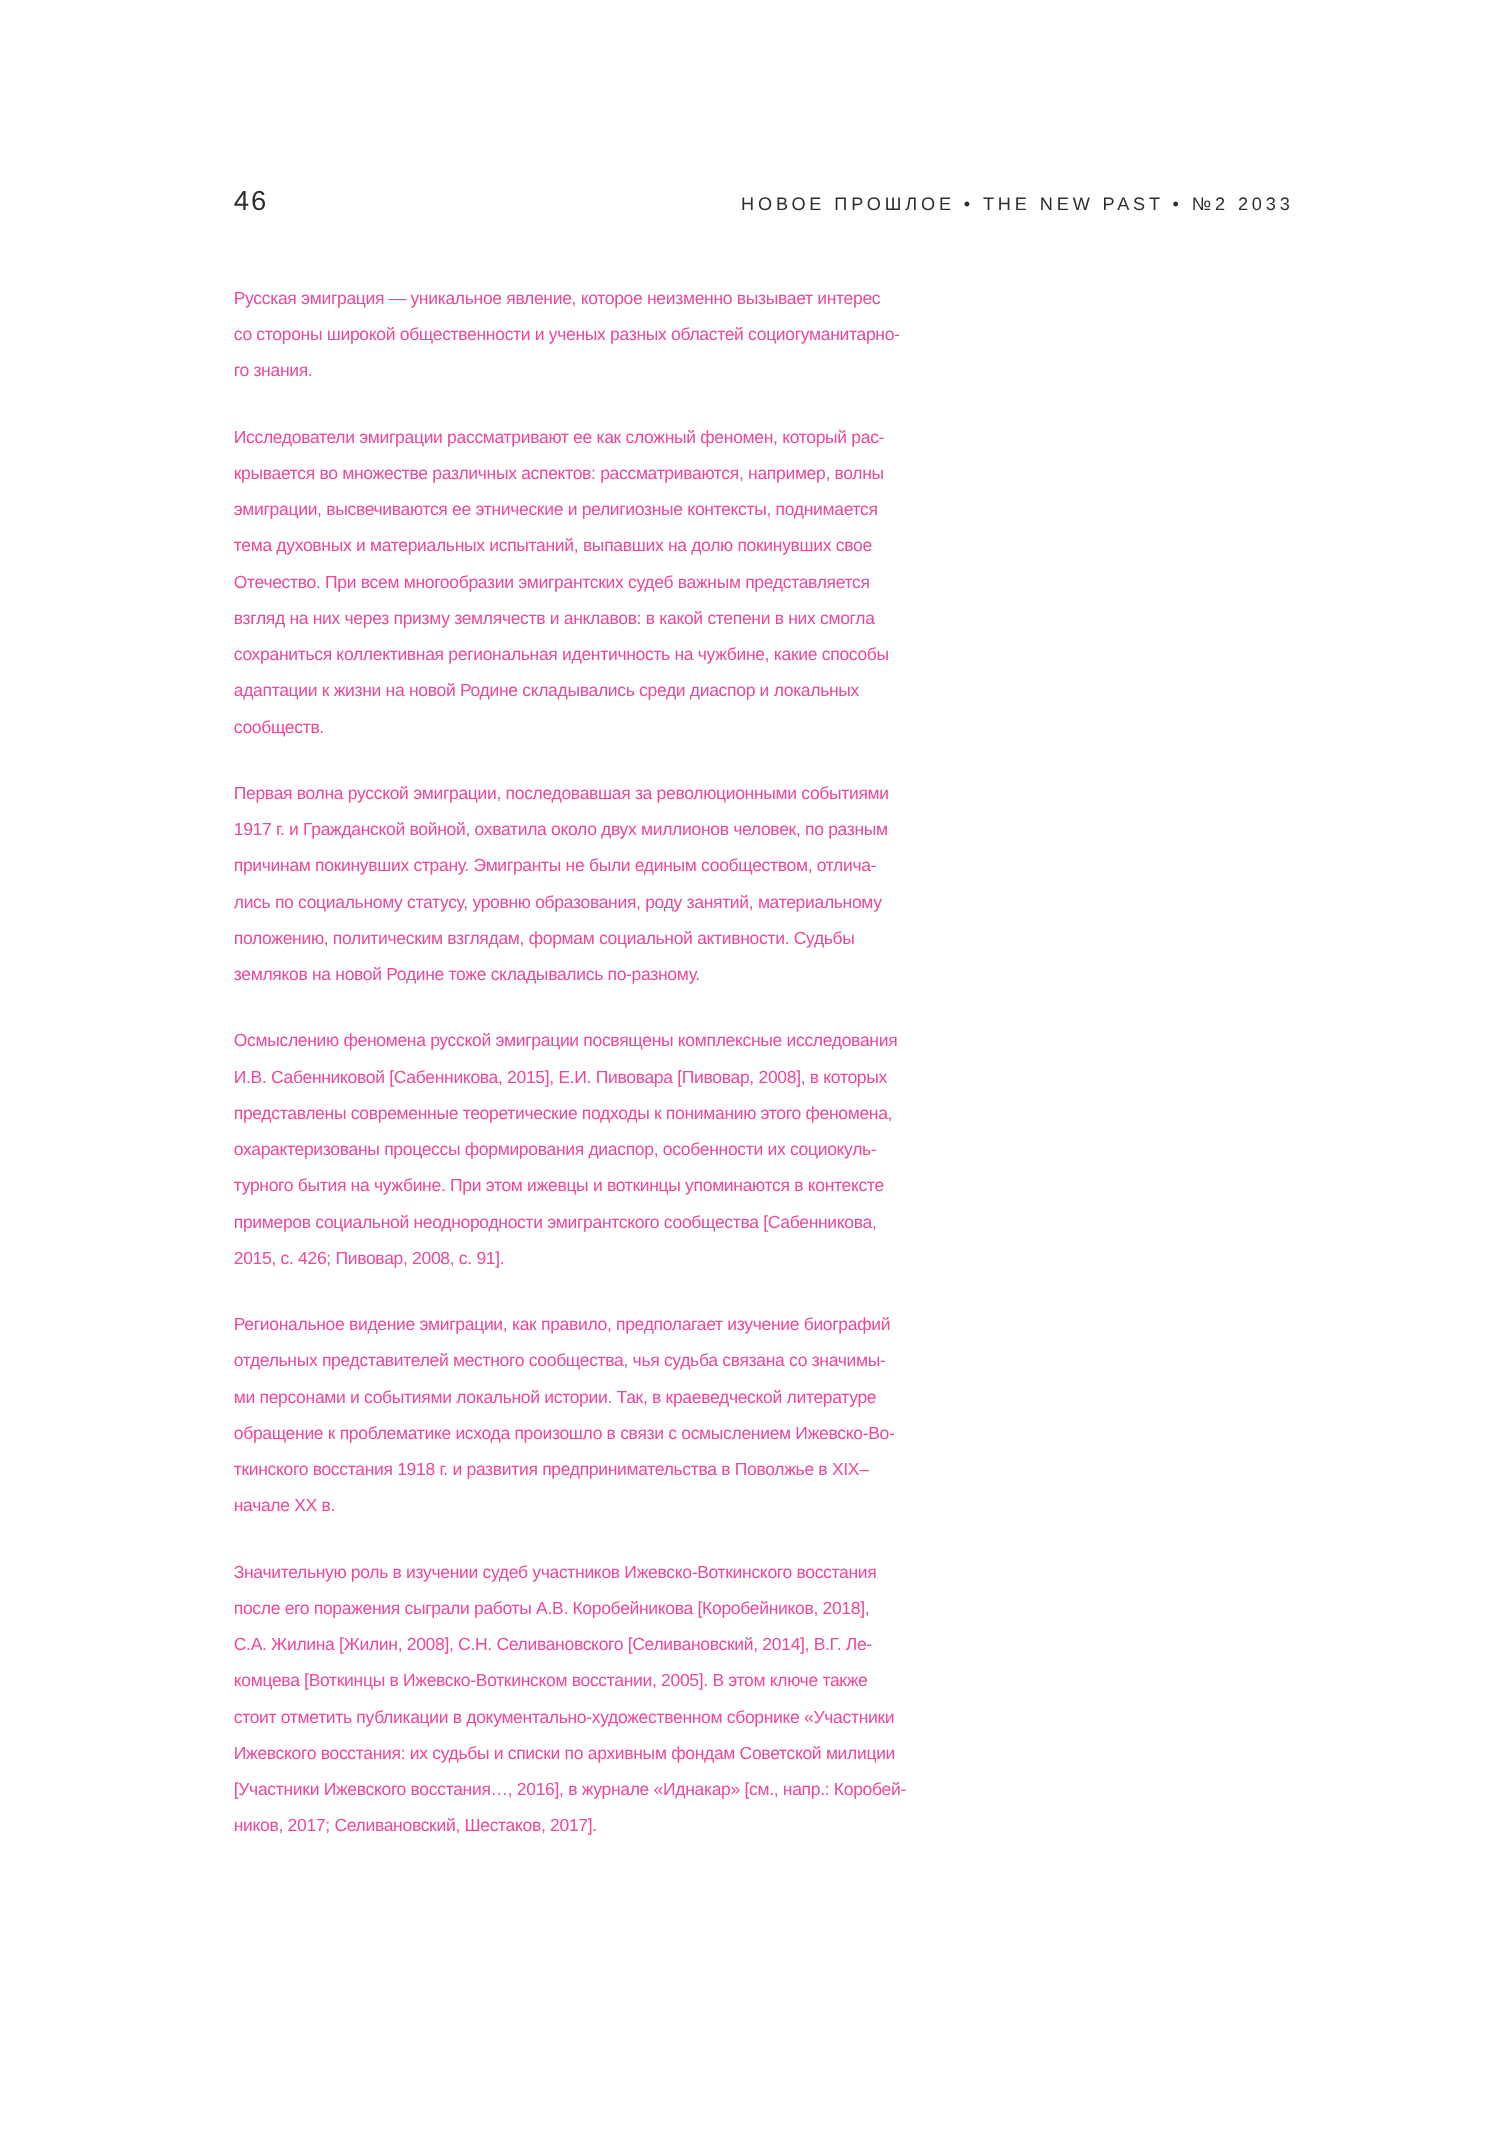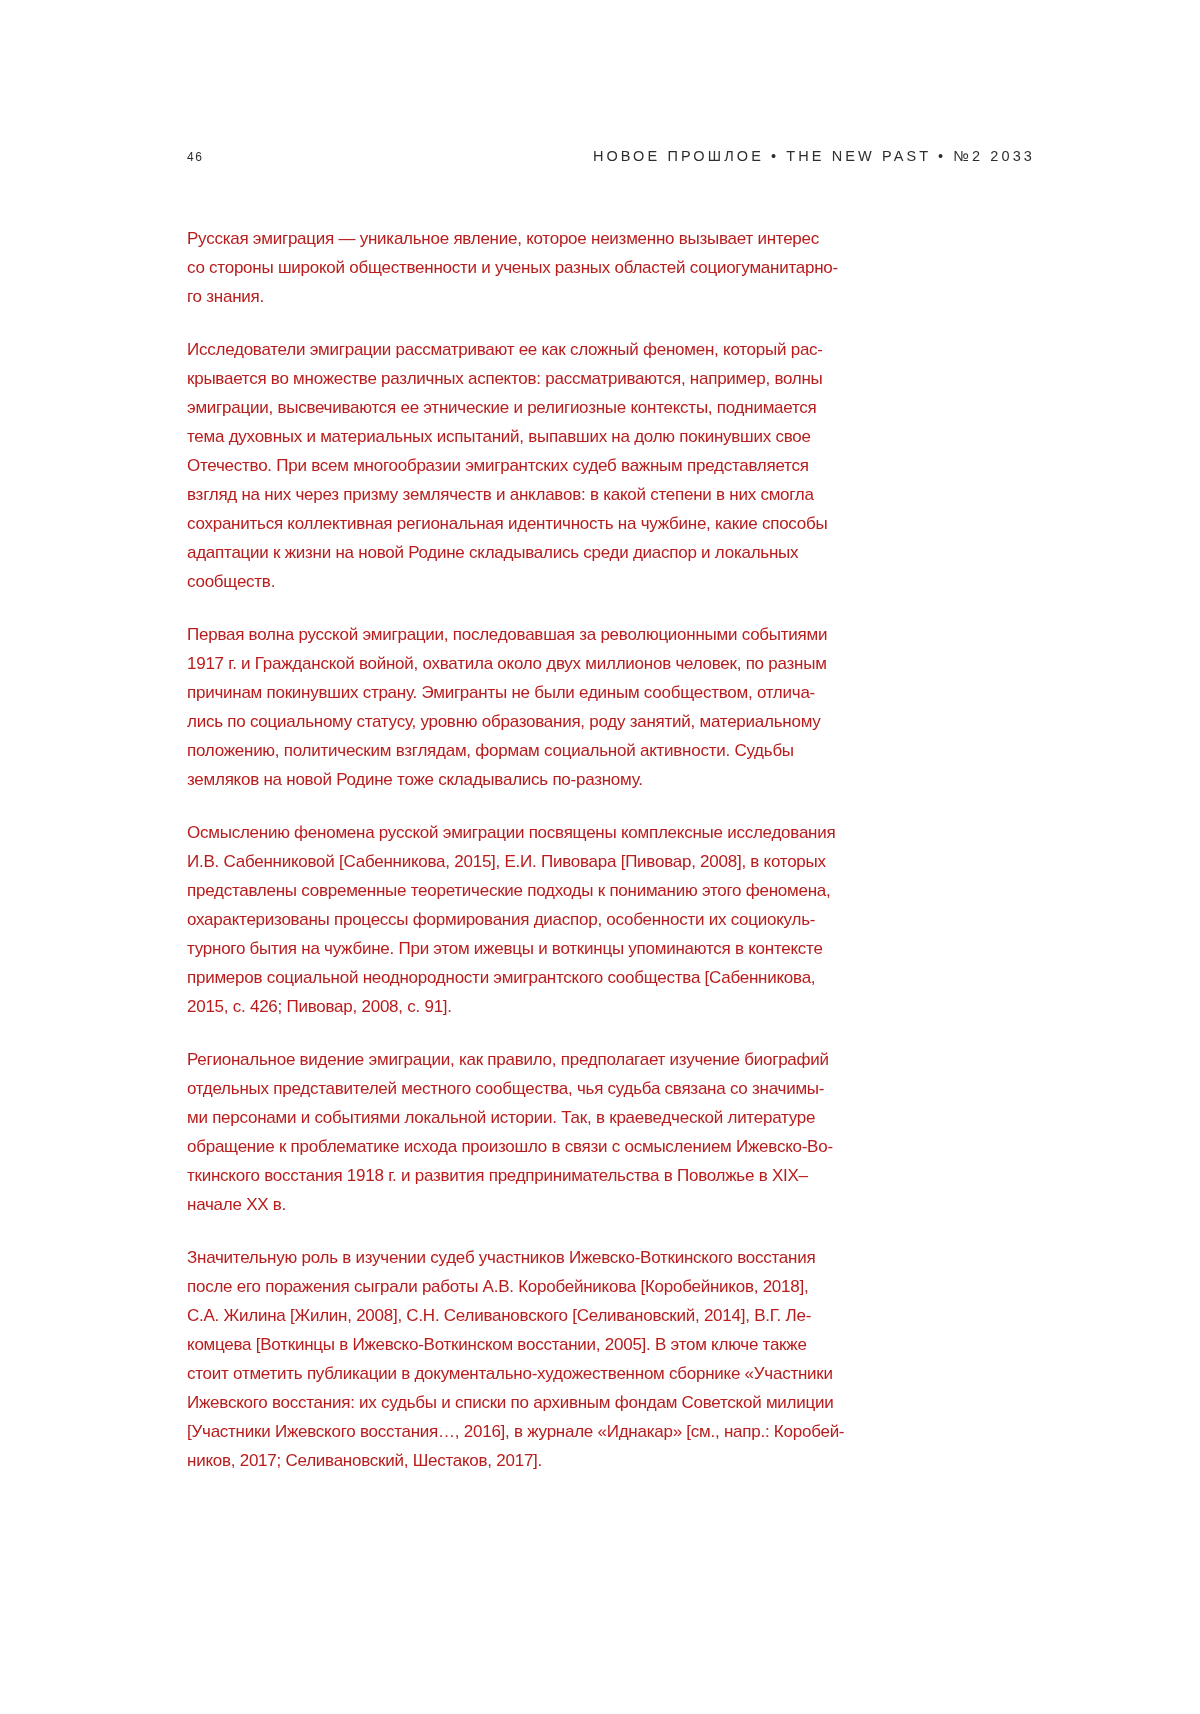--- a/index.html
+++ b/index.html
@@ -22,45 +22,45 @@
   .running-header {
     position: absolute;
     top: 148px;
     left: 187px;
     width: 848px;
     display: flex;
     justify-content: space-between;
     align-items: baseline;
   }
   .page-number {
-    font-size: 12px;
+    font-size: 22px;
     letter-spacing: 1.5px;
     font-weight: 400;
     color: #2e2e2e;
   }
   .running-title {
     font-size: 14.5px;
     letter-spacing: 3.1px;
     font-weight: 500;
     color: #2e2e2e;
     white-space: nowrap;
   }
   .article-body {
     position: absolute;
     top: 224px;
     left: 187px;
     width: 852px;
   }
   .article-body p {
     margin: 0 0 24px 0;
-    font-size: 17px;
+    font-size: 14px;
     line-height: 29px;
     letter-spacing: -0.25px;
     font-weight: 400;
-    color: #b91c1c;
+    color: #ec4899;
     white-space: pre-line; 
   }
 </style>
 </head>
 <body>
 
 <div class="page">
 
   <div class="running-header">
     <span class="page-number">46</span>

